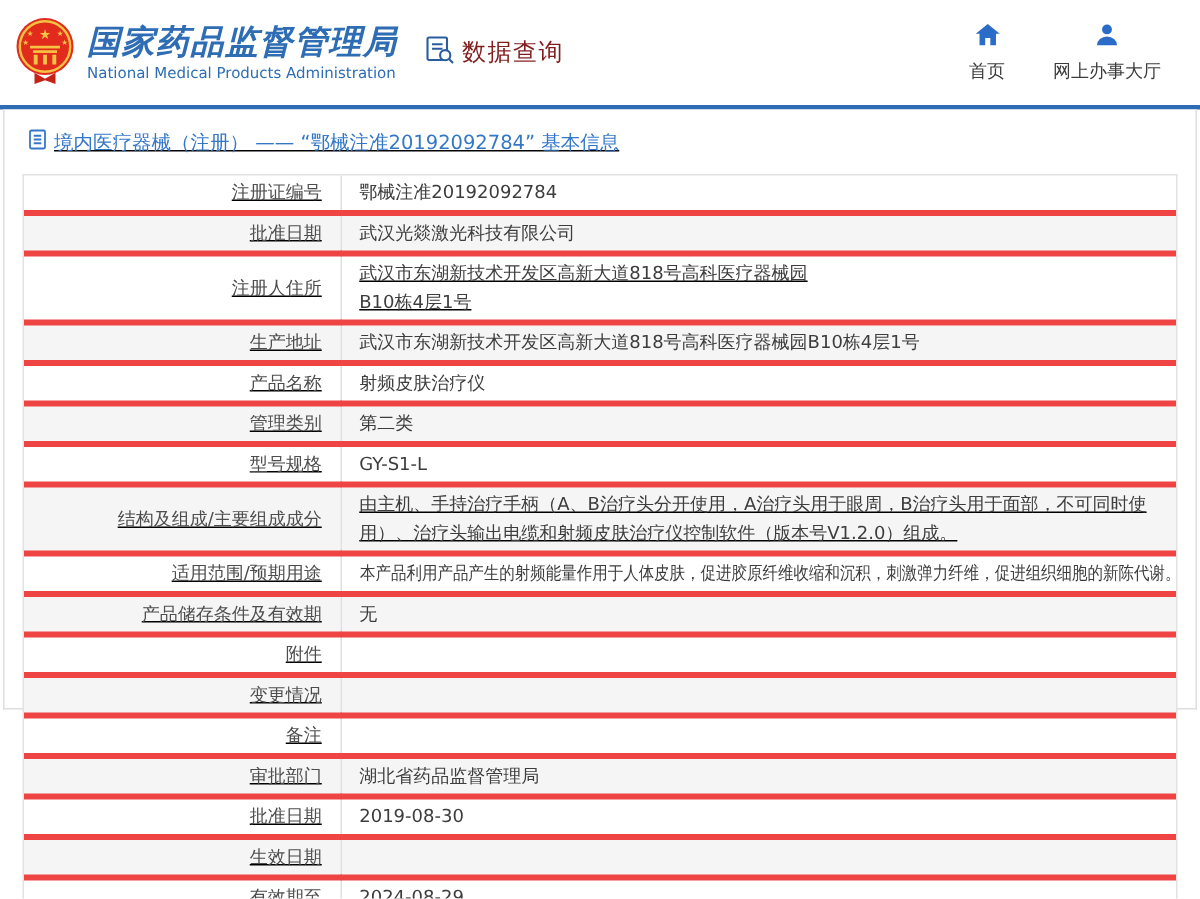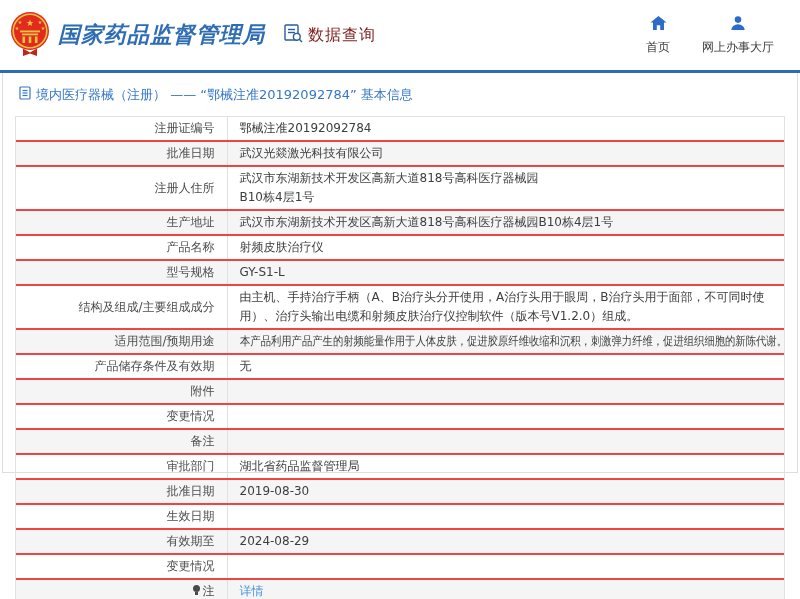--- a/index.html
+++ b/index.html
@@ -17,28 +17,28 @@
   .spacer { flex:1; }
   .top-nav { display:flex; gap:32px; align-items:flex-end; }
   .nav-item { display:flex; flex-direction:column; align-items:center; gap:4px; cursor:pointer; }
   .nav-item .nav-label { font-size:12px; color:#3c3c3c; white-space:nowrap; }
 
   
   .blue-bar { height:3px; background:#2e6db4; }
 
   
   .page-body { margin:0 2px; height:400px; border:1px solid #dedede; border-top:none;
-               padding-top:13px; background:#fff; }
+               padding-top:13px; background:#fff;text-decoration:underline; }
   .breadcrumb { display:flex; align-items:center; gap:5px; padding-left:16px;
                 font-size:13px; color:#3477c8; height:17px; }
 
   
   .table-wrap { margin:13px 12px 0 12px; border:1px solid #e2e2e2; border-bottom:2px solid #c9c9c9; }
   table.info-table { width:100%; border-collapse:collapse; table-layout:fixed; }
-  table.info-table tr { border-bottom:2px solid #ef4444; }
+  table.info-table tr { border-bottom:4px solid #ef4444; }
   table.info-table tr:last-child { border-bottom:none; }
   table.info-table tr:nth-child(even) { background:#f5f5f5; }
   td { font-size:12px; line-height:19px; vertical-align:middle; }
   td.label { width:211px; text-align:right; color:#4d4d4d; padding:2px 12px 2px 8px;
              border-right:1px solid #e0e0e0; }
   td.value { color:#3d3d3d; padding:2px 12px; white-space:pre-line; overflow:hidden; }
   td.value .nowrap { display:inline-block; white-space:nowrap; }
   td.value .condense { transform:scaleX(0.86); transform-origin:0 50%; }
   td.value a { color:#4193de; text-decoration:none; }
   .bulb { display:inline-block; width:7px; height:10px; position:relative; margin-right:3px; }
@@ -63,20 +63,21 @@
         <rect x="10" y="19.5" width="20" height="1.8" fill="#f5c242"></rect>
         <rect x="12" y="22.5" width="16" height="1.8" fill="#f5c242"></rect>
         <rect x="12.5" y="25.5" width="2.6" height="6.5" fill="#f5c242"></rect>
         <rect x="18.7" y="25.5" width="2.6" height="6.5" fill="#f5c242"></rect>
         <rect x="24.9" y="25.5" width="2.6" height="6.5" fill="#f5c242"></rect>
         <path d="M13 37.5 L20 41.5 L27 37.5 L27 45 L20 42.5 L13 45 Z" fill="#c42318"></path>
       </svg>
     </span>
     <div class="brand-text">
       <div class="brand-cn">国家药品监督管理局</div>
+      <div class="brand-en">National Medical Products Administration</div>
     </div>
   </div>
 
   <div class="data-query">
     <span>
       <svg width="21" height="21" viewBox="0 0 21 21" fill="none" stroke="#2a5d9e" stroke-width="1.4">
         <rect x="2" y="2" width="13" height="15" rx="1"></rect>
         <line x1="5" y1="6.5" x2="12" y2="6.5"></line>
         <line x1="5" y1="9.5" x2="12" y2="9.5"></line>
         <circle cx="13.8" cy="13.8" r="3.4" fill="#ffffff"></circle>
@@ -146,20 +147,24 @@
   <tr>
     <td class="label">生产地址</td>
     <td class="value"><span class="nowrap">武汉市东湖新技术开发区高新大道818号高科医疗器械园B10栋4层1号</span></td>
   </tr>
 
   <tr>
     <td class="label">产品名称</td>
     <td class="value"><span class="nowrap">射频皮肤治疗仪</span></td>
   </tr>
 
+  <tr>
+    <td class="label">管理类别</td>
+    <td class="value"><span class="nowrap">第二类</span></td>
+  </tr>
 
   <tr>
     <td class="label">型号规格</td>
     <td class="value"><span class="nowrap">GY-S1-L</span></td>
   </tr>
 
   <tr>
     <td class="label">结构及组成/主要组成成分</td>
     <td class="value">由主机、手持治疗手柄（A、B治疗头分开使用，A治疗头用于眼周，B治疗头用于面部，不可同时使用）、治疗头输出电缆和射频皮肤治疗仪控制软件（版本号V1.2.0）组成。</td>
   </tr>

